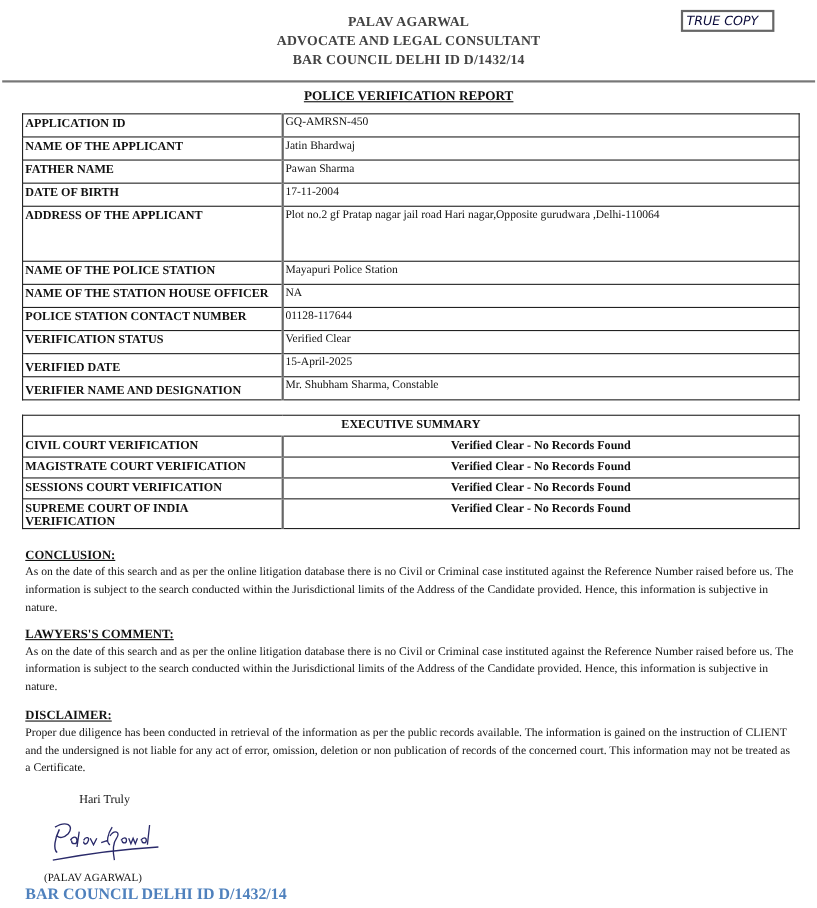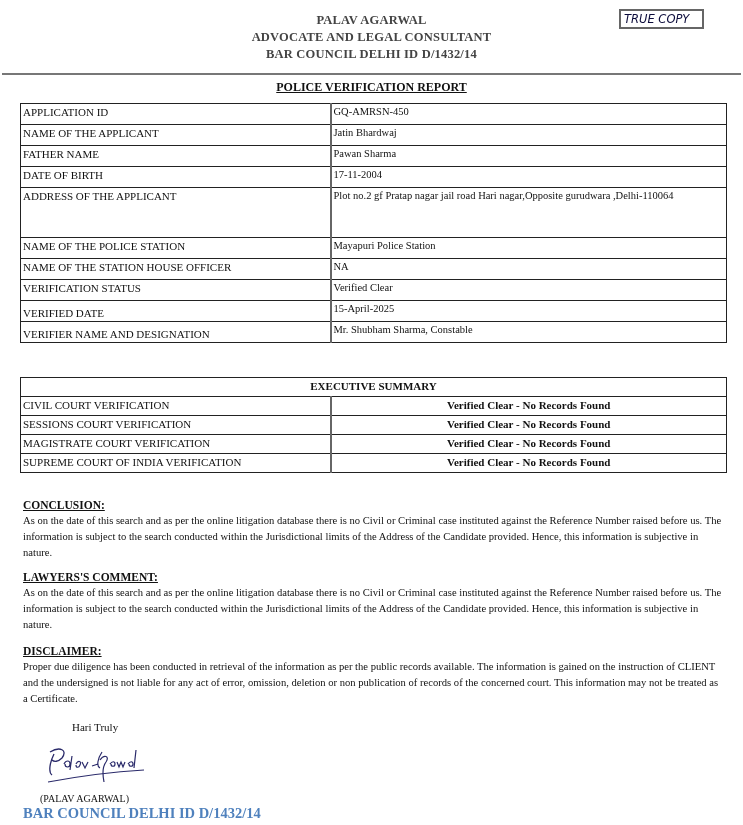--- a/index.html
+++ b/index.html
@@ -14,21 +14,21 @@
     font-size: 11.5px; color: #0a0a3a; padding-left: 3px; line-height: 16px; }
 
   .rule { position: absolute; left: 2px; top: 73px; width: 739px; height: 2px; background: #777; }
 
   .report-title { position: absolute; left: 0; top: 80px; width: 743px; text-align: center;
     font-size: 12px; font-weight: bold; }
   .report-title span { text-decoration: underline; }
 
   table { border-collapse: collapse; position: absolute; left: 20px; width: 707px; font-size: 11px; }
   td { border: 1.5px solid #222; padding: 0 2px; vertical-align: top; }
-  td.lbl { font-weight: normal; width: 310px; border-right: 2px solid #666; }
+  td.lbl { font-weight: bold; width: 236px; border-right: 2px solid #666; }
   td.val { font-size: 10.5px; }
 
   #info-table { top: 103px; }
   #info-table tr { height: 21px; }
   #info-table tr.tall { height: 50px; }
   #info-table td { padding-top: 2px; }
   #info-table tr.low td { padding-top: 6px; }
 
   #summary-table { top: 377px; }
   #summary-table tr { height: 19px; }
@@ -90,20 +90,24 @@
       </tr>
   <tr>
         <td class="lbl">NAME OF THE POLICE STATION</td>
         <td class="val">Mayapuri Police Station</td>
       </tr>
   <tr>
         <td class="lbl">NAME OF THE STATION HOUSE OFFICER</td>
         <td class="val">NA</td>
       </tr>
   <tr>
+        <td class="lbl">POLICE STATION CONTACT NUMBER</td>
+        <td class="val">01128-117644</td>
+      </tr>
+  <tr>
         <td class="lbl">VERIFICATION STATUS</td>
         <td class="val">Verified Clear</td>
       </tr>
   <tr class="low">
         <td class="lbl">VERIFIED DATE</td>
         <td class="val" style="padding-top:2px">15-April-2025</td>
       </tr>
   <tr class="low">
         <td class="lbl">VERIFIER NAME AND DESIGNATION</td>
         <td class="val" style="padding-top:2px">Mr. Shubham Sharma, Constable</td>
@@ -114,25 +118,25 @@
 <table id="summary-table">
   <tbody>
       <tr>
         <td class="head" colspan="2">EXECUTIVE SUMMARY</td>
       </tr>
   <tr>
         <td class="lbl">CIVIL COURT VERIFICATION</td>
         <td class="val">Verified Clear - No Records Found</td>
       </tr>
   <tr>
-        <td class="lbl">SESSIONS COURT VERIFICATION</td>
+        <td class="lbl">MAGISTRATE COURT VERIFICATION</td>
         <td class="val">Verified Clear - No Records Found</td>
       </tr>
   <tr>
-        <td class="lbl">MAGISTRATE COURT VERIFICATION</td>
+        <td class="lbl">SESSIONS COURT VERIFICATION</td>
         <td class="val">Verified Clear - No Records Found</td>
       </tr>
   <tr>
         <td class="lbl">SUPREME COURT OF INDIA VERIFICATION</td>
         <td class="val">Verified Clear - No Records Found</td>
       </tr>
 </tbody>
   </table>
 
 <div class="section" id="conclusion">

